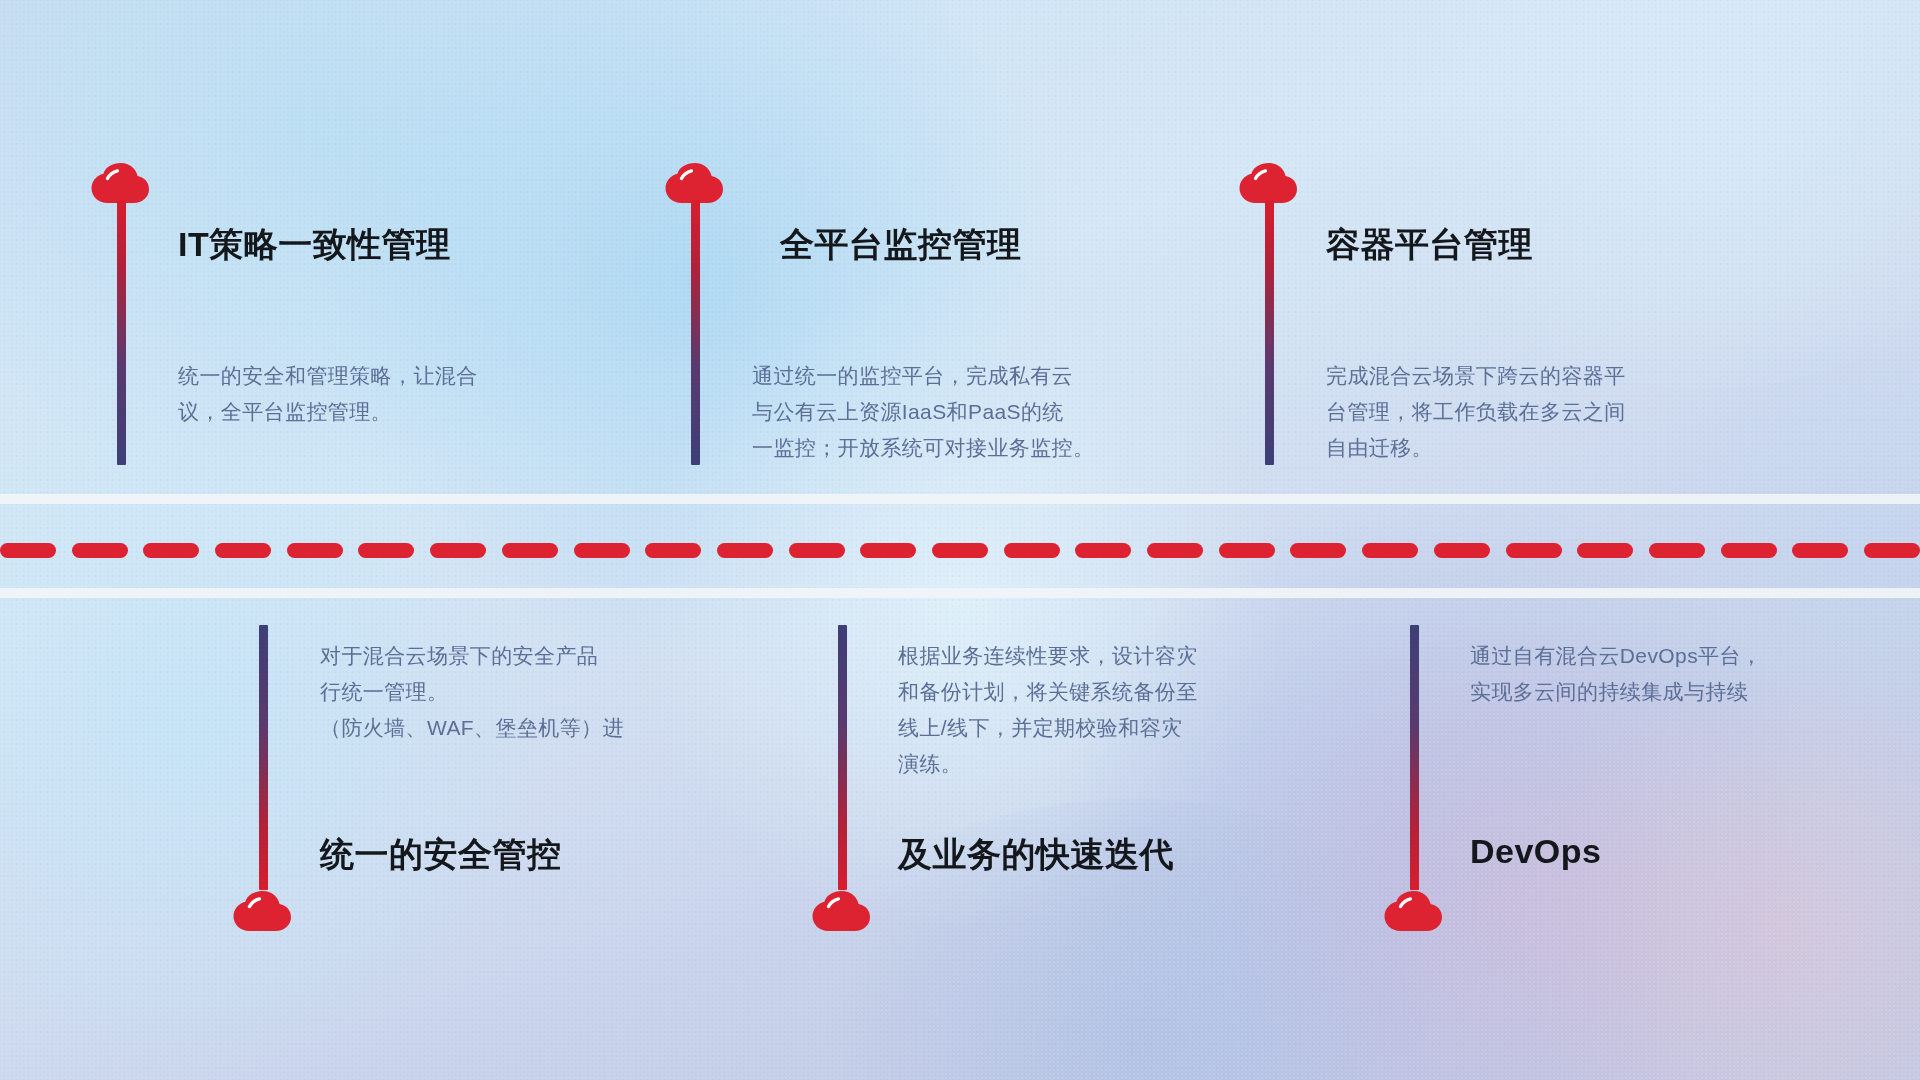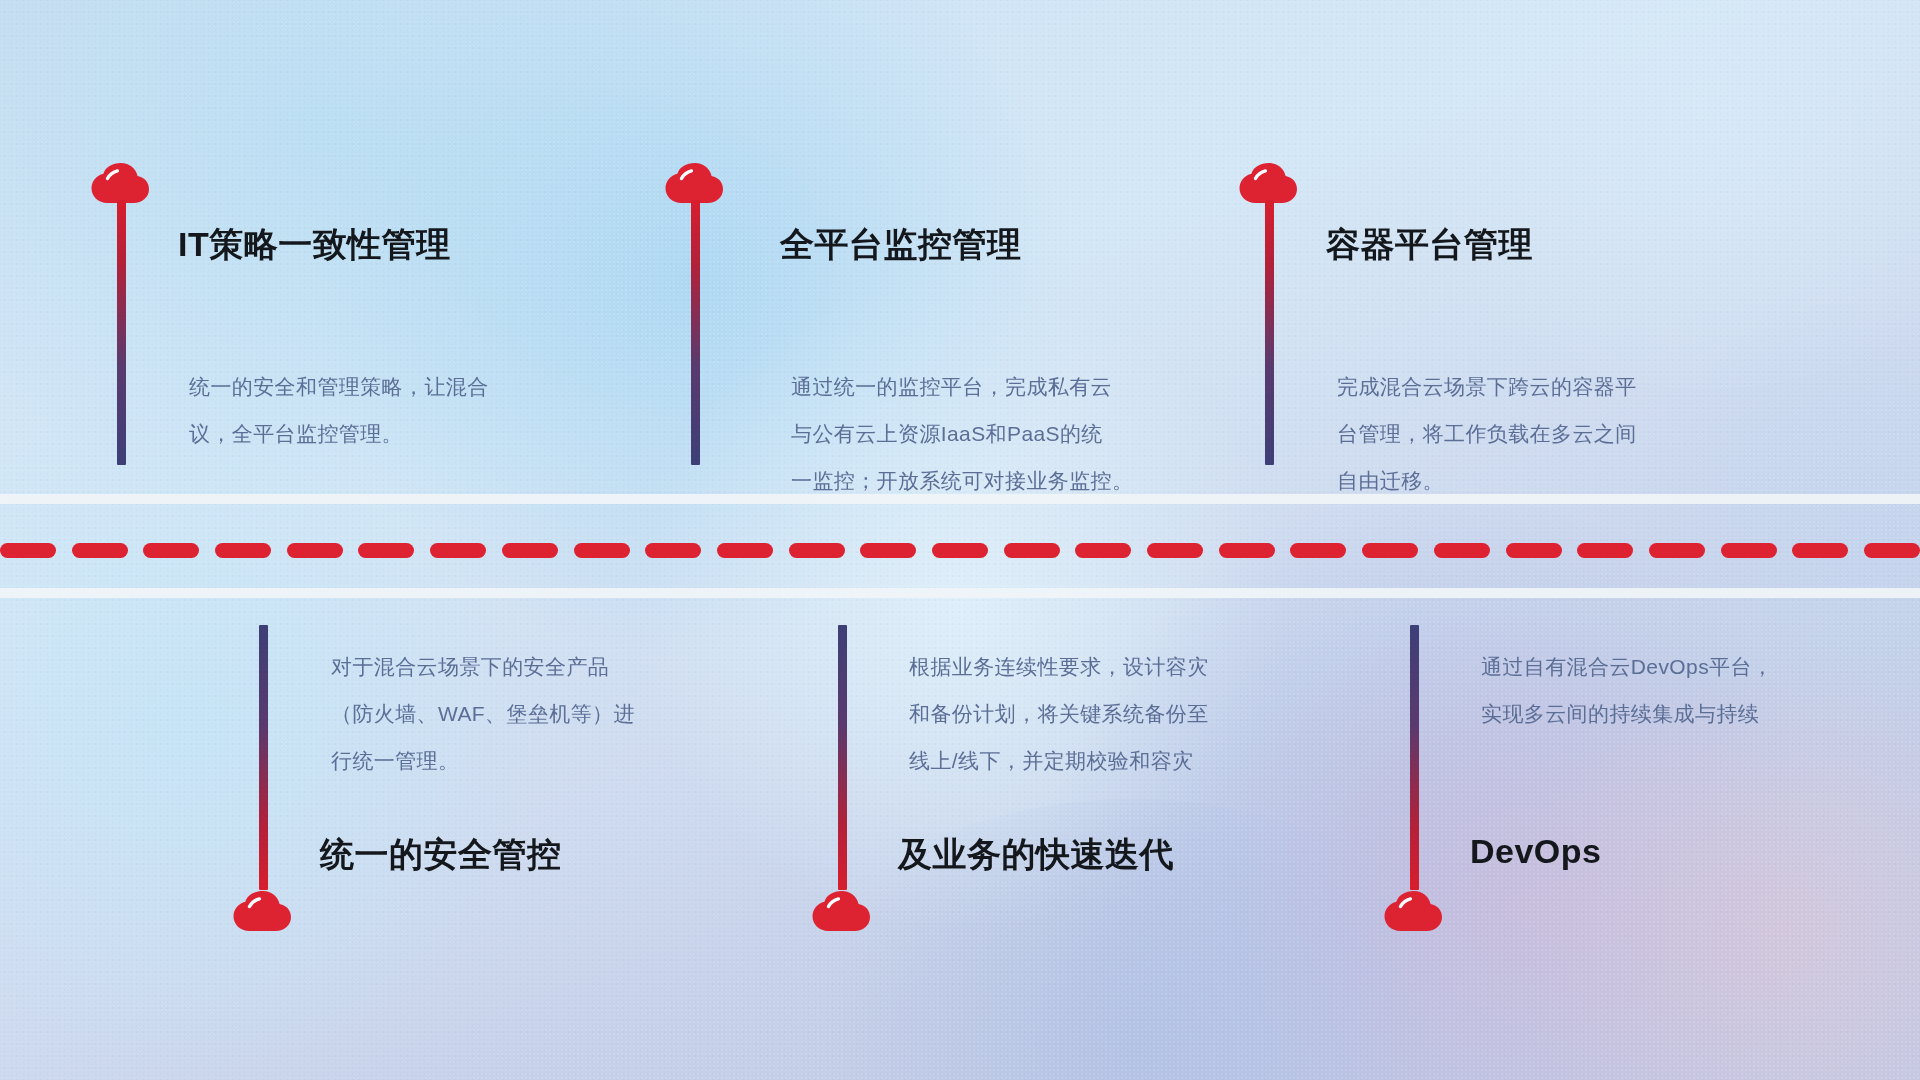--- a/index.html
+++ b/index.html
@@ -70,21 +70,21 @@
   .stem-bottom { background:linear-gradient(180deg,#3d3f77 0%,#5a3a6e 38%,#b32139 76%,#d81e2e 100%); }
 
   .title {
     position:absolute; white-space:nowrap;
     font-size:34px; font-weight:bold; color:#14181c; letter-spacing:.5px;
   }
   .desc {
     position:absolute;
     font-size:21px; line-height:1.72; color:#5b6e96; letter-spacing:.4px;
   }
-  .desc p { margin:11px; white-space:nowrap; }
+  .desc p { margin:0; white-space:nowrap; }
 </style>
 </head>
 <body>
 
 <div class="bg">
   <div class="bg-base"></div>
   <div class="glow g1"></div>
   <div class="glow g2"></div>
   <div class="glow g9"></div>
   <div class="glow g10"></div>
@@ -114,21 +114,21 @@
 
 <div class="col">
   <div class="cloud" style="left:664px;top:160px;">
     <svg viewBox="0 0 62 48" xmlns="http://www.w3.org/2000/svg">
       <path d="M31 3c8.4 0 15.2 5.6 16.6 13.1C54.6 17.4 59 22.6 59 29.2 59 37 52.2 43 43.6 43H17.4C8.3 43 1.5 36.6 1.5 28.3c0-7.1 5-13 11.9-14.6C15.1 7.3 22.3 3 31 3z" fill="#dd2232"></path>
       <path d="M17.5 18.5c2.2-3.9 5.8-6.6 9.9-7.6" fill="none" stroke="#ffffff" stroke-width="3.4" stroke-linecap="round"></path>
     </svg>
   </div>
   <div class="stem stem-top" style="left:691px;top:200px;height:265px;"></div>
   <div class="title" style="left:780px;top:222px;">全平台监控管理</div>
-  <div class="desc" style="left:780px;top:358px;">
+  <div class="desc" style="left:752px;top:358px;">
     <p>通过统一的监控平台，完成私有云</p>
     <p>与公有云上资源IaaS和PaaS的统</p>
     <p>一监控；开放系统可对接业务监控。</p>
   </div>
 </div>
 
 <div class="col">
   <div class="cloud" style="left:1238px;top:160px;">
     <svg viewBox="0 0 62 48" xmlns="http://www.w3.org/2000/svg">
       <path d="M31 3c8.4 0 15.2 5.6 16.6 13.1C54.6 17.4 59 22.6 59 29.2 59 37 52.2 43 43.6 43H17.4C8.3 43 1.5 36.6 1.5 28.3c0-7.1 5-13 11.9-14.6C15.1 7.3 22.3 3 31 3z" fill="#dd2232"></path>
@@ -175,38 +175,39 @@
       <div class="dash" style="left: 1792.31px; background: rgb(221, 34, 50);"></div>
       <div class="dash" style="left: 1864px; background: rgb(221, 34, 50);"></div>
     </div>
   <div class="band band-bottom"></div>
 </div>
 
 <div class="col">
   <div class="stem stem-bottom" style="left:259px;top:625px;height:265px;"></div>
   <div class="desc" style="left:320px;top:638px;">
     <p>对于混合云场景下的安全产品</p>
+    <p>行统一管理。</p>
     <p>（防火墙、WAF、堡垒机等）进</p>
-    <p>行统一管理。</p>
   </div>
   <div class="title" style="left:320px;top:832px;">统一的安全管控</div>
   <div class="cloud" style="left:232px;top:888px;">
     <svg viewBox="0 0 62 48" xmlns="http://www.w3.org/2000/svg">
       <path d="M31 3c8.4 0 15.2 5.6 16.6 13.1C54.6 17.4 59 22.6 59 29.2 59 37 52.2 43 43.6 43H17.4C8.3 43 1.5 36.6 1.5 28.3c0-7.1 5-13 11.9-14.6C15.1 7.3 22.3 3 31 3z" fill="#dd2232"></path>
       <path d="M17.5 18.5c2.2-3.9 5.8-6.6 9.9-7.6" fill="none" stroke="#ffffff" stroke-width="3.4" stroke-linecap="round"></path>
     </svg>
   </div>
 </div>
 
 <div class="col">
   <div class="stem stem-bottom" style="left:838px;top:625px;height:265px;"></div>
   <div class="desc" style="left:898px;top:638px;">
     <p>根据业务连续性要求，设计容灾</p>
     <p>和备份计划，将关键系统备份至</p>
     <p>线上/线下，并定期校验和容灾</p>
+    <p>演练。</p>
   </div>
   <div class="title" style="left:898px;top:832px;">及业务的快速迭代</div>
   <div class="cloud" style="left:811px;top:888px;">
     <svg viewBox="0 0 62 48" xmlns="http://www.w3.org/2000/svg">
       <path d="M31 3c8.4 0 15.2 5.6 16.6 13.1C54.6 17.4 59 22.6 59 29.2 59 37 52.2 43 43.6 43H17.4C8.3 43 1.5 36.6 1.5 28.3c0-7.1 5-13 11.9-14.6C15.1 7.3 22.3 3 31 3z" fill="#dd2232"></path>
       <path d="M17.5 18.5c2.2-3.9 5.8-6.6 9.9-7.6" fill="none" stroke="#ffffff" stroke-width="3.4" stroke-linecap="round"></path>
     </svg>
   </div>
 </div>
 

